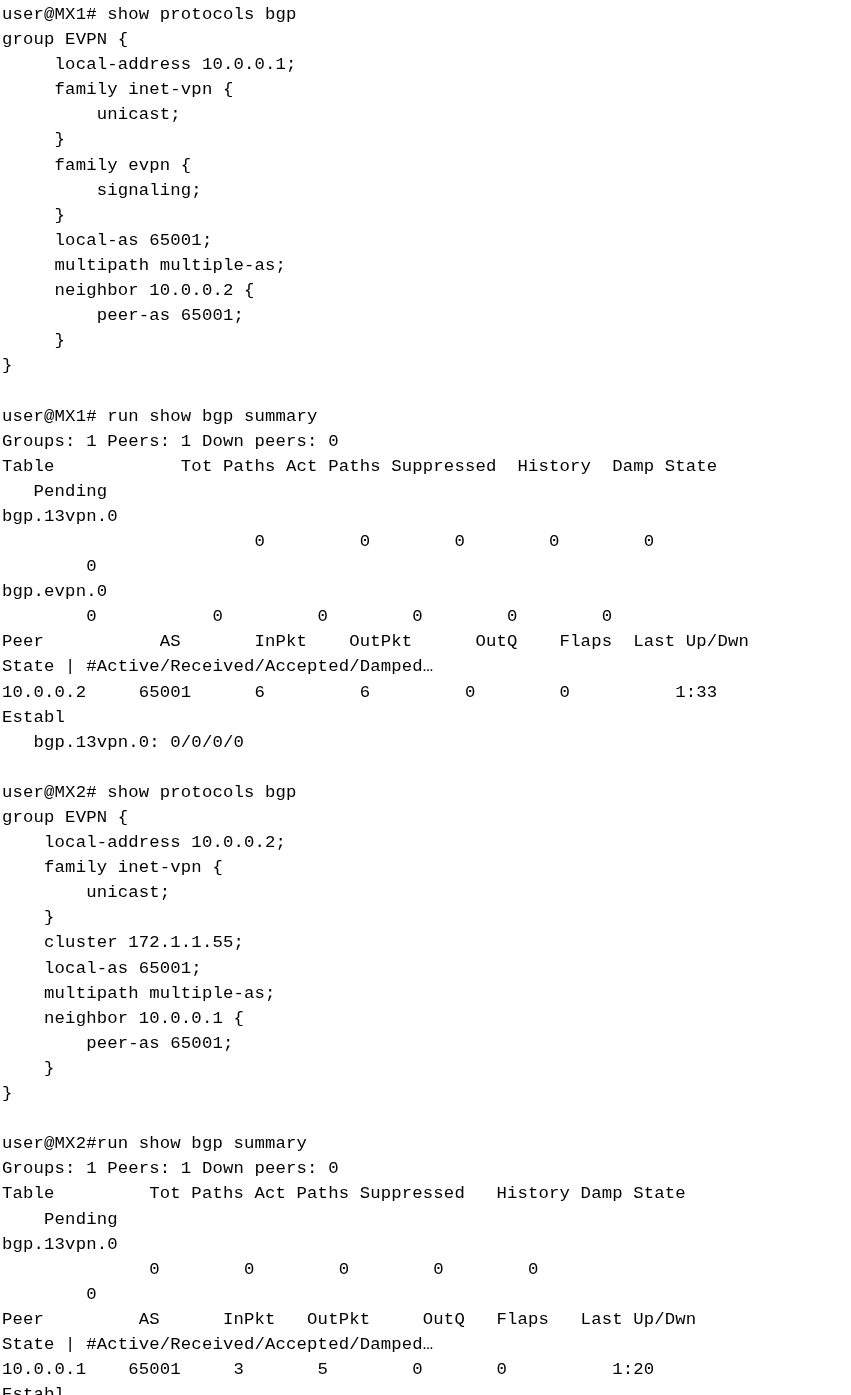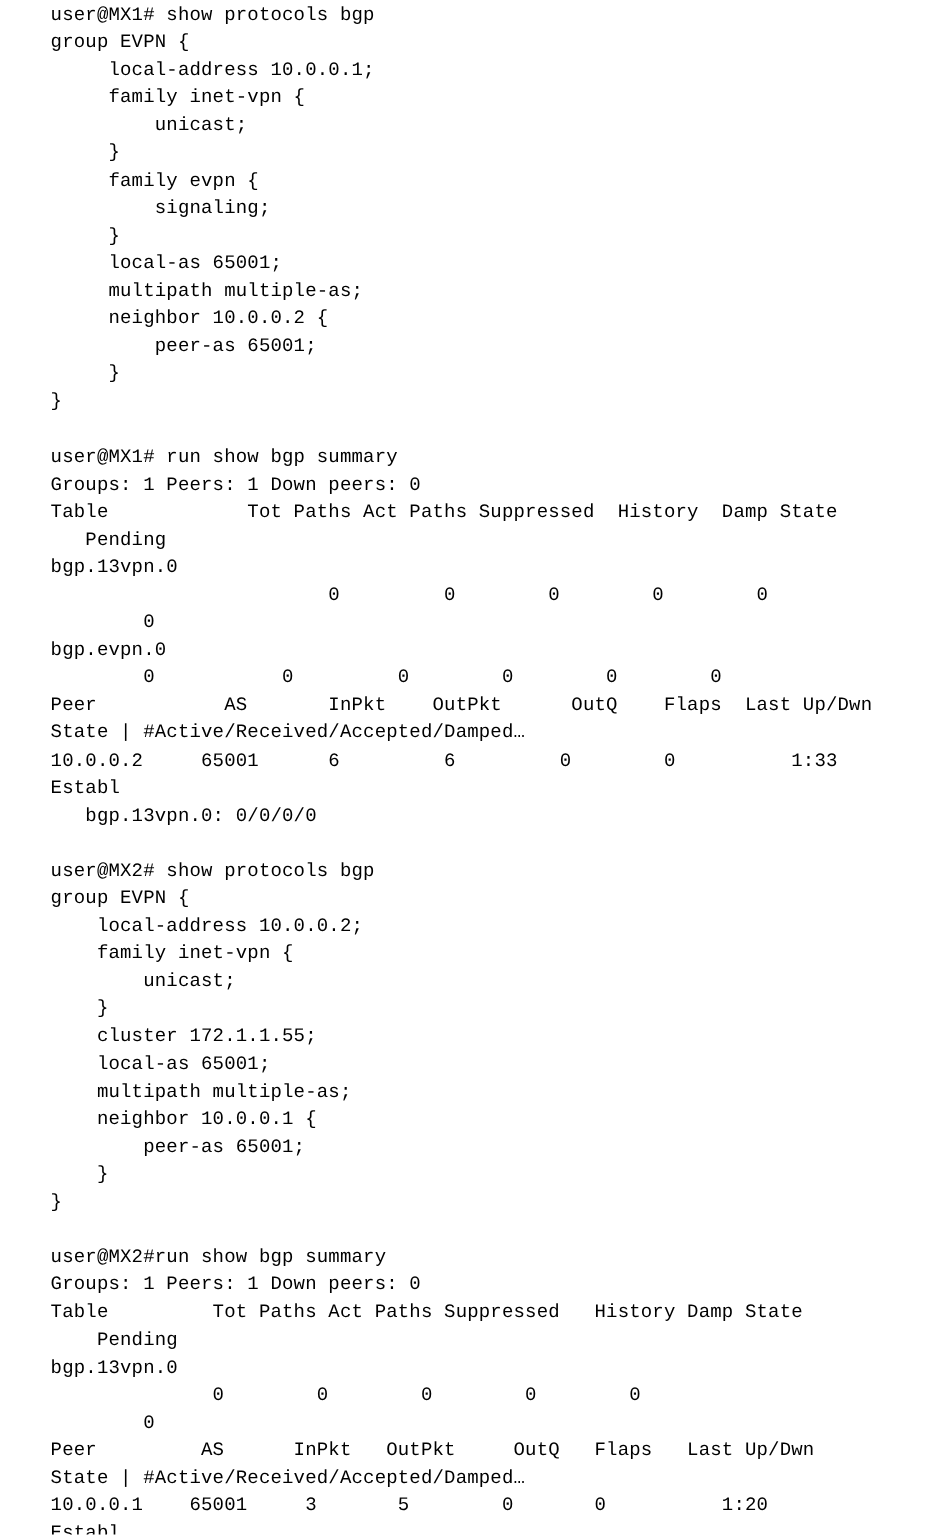--- a/index.html
+++ b/index.html
@@ -18,21 +18,20 @@
     color: #000000;
     font-family: "Liberation Mono", "DejaVu Sans Mono", monospace;
     font-size: 17.3px;
     line-height: 25.1px;
     white-space: pre;
     letter-spacing: 0.15px;
   }
   .line {
     white-space: pre;
     min-height: 25.1px;
-    margin-left: 44px;
   }
   .blank {
     height: 25.1px;
   }
 </style>
 </head>
 <body>
 
 <div id="terminal"><div class="line">user@MX1# show protocols bgp</div><div class="line">group EVPN {</div><div class="line">     local-address 10.0.0.1;</div><div class="line">     family inet-vpn {</div><div class="line">         unicast;</div><div class="line">     }</div><div class="line">     family evpn {</div><div class="line">         signaling;</div><div class="line">     }</div><div class="line">     local-as 65001;</div><div class="line">     multipath multiple-as;</div><div class="line">     neighbor 10.0.0.2 {</div><div class="line">         peer-as 65001;</div><div class="line">     }</div><div class="line">}</div><div class="line blank"></div><div class="line">user@MX1# run show bgp summary</div><div class="line">Groups: 1 Peers: 1 Down peers: 0</div><div class="line">Table            Tot Paths Act Paths Suppressed  History  Damp State</div><div class="line">   Pending</div><div class="line">bgp.13vpn.0</div><div class="line">                        0         0        0        0        0</div><div class="line">        0</div><div class="line">bgp.evpn.0</div><div class="line">        0           0         0        0        0        0</div><div class="line">Peer           AS       InPkt    OutPkt      OutQ    Flaps  Last Up/Dwn</div><div class="line">State | #Active/Received/Accepted/Damped…</div><div class="line">10.0.0.2     65001      6         6         0        0          1:33</div><div class="line">Establ</div><div class="line">   bgp.13vpn.0: 0/0/0/0</div><div class="line blank"></div><div class="line">user@MX2# show protocols bgp</div><div class="line">group EVPN {</div><div class="line">    local-address 10.0.0.2;</div><div class="line">    family inet-vpn {</div><div class="line">        unicast;</div><div class="line">    }</div><div class="line">    cluster 172.1.1.55;</div><div class="line">    local-as 65001;</div><div class="line">    multipath multiple-as;</div><div class="line">    neighbor 10.0.0.1 {</div><div class="line">        peer-as 65001;</div><div class="line">    }</div><div class="line">}</div><div class="line blank"></div><div class="line">user@MX2#run show bgp summary</div><div class="line">Groups: 1 Peers: 1 Down peers: 0</div><div class="line">Table         Tot Paths Act Paths Suppressed   History Damp State</div><div class="line">    Pending</div><div class="line">bgp.13vpn.0</div><div class="line">              0        0        0        0        0</div><div class="line">        0</div><div class="line">Peer         AS      InPkt   OutPkt     OutQ   Flaps   Last Up/Dwn</div><div class="line">State | #Active/Received/Accepted/Damped…</div><div class="line">10.0.0.1    65001     3       5        0       0          1:20</div><div class="line">Establ</div></div>
 

